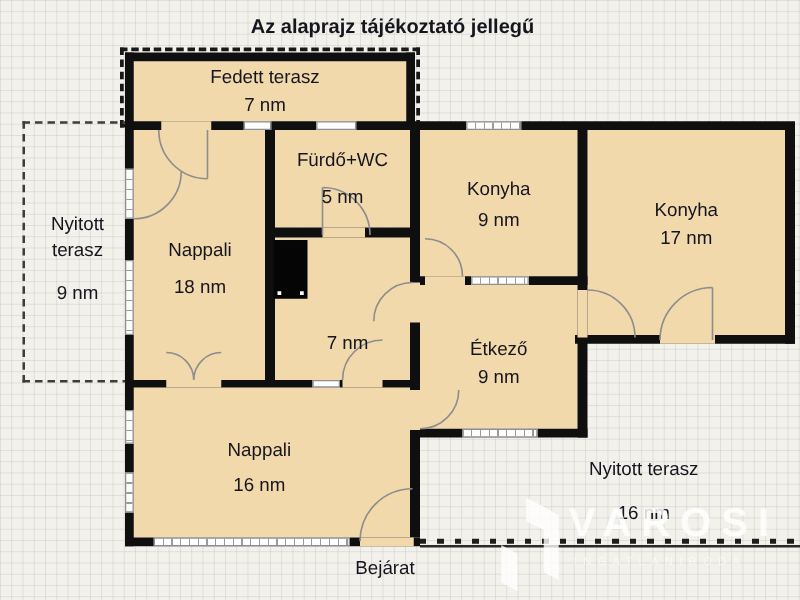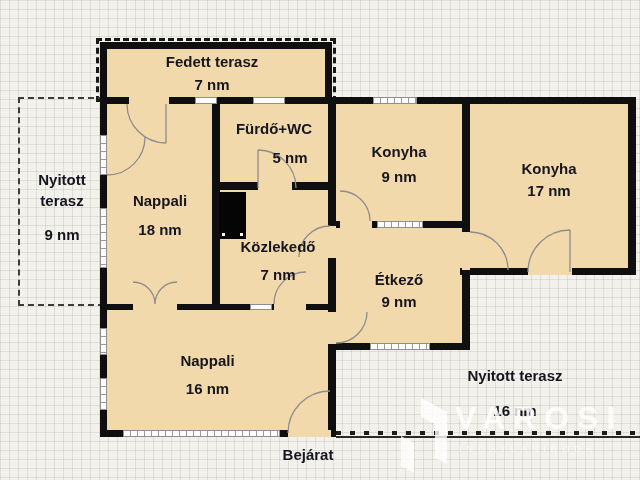--- a/index.html
+++ b/index.html
@@ -17,32 +17,33 @@
   .window{position:absolute;background:#fdfdfd;border:1px solid #8f8f8f;box-sizing:border-box;}
   .window.hatch{background-image:repeating-linear-gradient(90deg,transparent 0 6px,#9a9a9a 6px 7px);}
   .window.vhatch{background-image:repeating-linear-gradient(180deg,transparent 0 7px,#9a9a9a 7px 8px);}
   .doorgap{position:absolute;background:var(--room-fill,#f2d9ac);}
   .furnace{position:absolute;background:#050505;}
   .dot{position:absolute;width:3px;height:3px;background:#fff;}
   .dashed-outline{position:absolute;border:3px dashed #181818;box-sizing:border-box;}
   .open-terrace{position:absolute;border:2px dashed #3c3c3c;border-right:none;box-sizing:border-box;}
   .ticks{position:absolute;background:repeating-linear-gradient(90deg,#1d1d1d 0 5px,transparent 5px 14px);}
   .tline{position:absolute;background:#2a2a2a;}
-  .label{position:absolute;font-weight:700;color:var(--ink,#15151e);font-size:15px;text-align:center;line-height:1.4;}
+  .label{position:absolute;font-weight:400;color:var(--ink,#15151e);font-size:15px;text-align:center;line-height:1.4;}
   .title{position:absolute;font-weight:700;color:var(--ink,#15151e);font-size:16px;text-align:center;}
   svg.arcs{position:absolute;left:0;top:0;}
   .wm{position:absolute;left:393px;top:388px;width:247px;height:92px;}
   .wm-brand{position:absolute;left:62px;top:12px;font-weight:700;font-size:32px;letter-spacing:8px;color:rgba(255,255,255,.82);white-space:nowrap;}
   .wm-tag{position:absolute;left:66px;top:56px;font-size:9px;letter-spacing:5px;color:rgba(255,255,255,.6);white-space:nowrap;}
 </style>
 </head>
 <body>
 
 <div id="plan">
 
+  <div class="title" style="left:0;top:13px;width:628px;">Az alaprajz tájékoztató jellegű</div>
 
   <div class="dashed-outline" style="left:96px;top:38px;width:240px;height:64px;"></div>
   <div class="open-terrace" style="left:18px;top:97px;width:86px;height:209px;"></div>
 
   <div class="room" style="left:107px;top:49px;width:218px;height:48px;"></div>
   <div class="room" style="left:107px;top:104px;width:105px;height:200px;"></div>
   <div class="room" style="left:220px;top:104px;width:108px;height:78px;"></div>
   <div class="room" style="left:220px;top:190px;width:108px;height:114px;"></div>
   <div class="room" style="left:336px;top:104px;width:126px;height:117px;"></div>
   <div class="room" style="left:336px;top:228px;width:126px;height:115px;"></div>
@@ -114,23 +115,22 @@
   <div class="label" style="left:107px;top:51px;width:210px;">Fedett terasz</div>
   <div class="label" style="left:107px;top:74px;width:210px;">7 nm</div>
 
   <div class="label" style="left:24px;top:169px;width:76px;">Nyitott terasz</div>
   <div class="label" style="left:24px;top:224px;width:76px;">9 nm</div>
 
   <div class="label" style="left:107px;top:190px;width:106px;">Nappali</div>
   <div class="label" style="left:107px;top:219px;width:106px;">18 nm</div>
 
   <div class="label" style="left:218px;top:118px;width:112px;">Fürdő+WC</div>
-  <div class="label" style="left:234px;top:147px;width:112px;">5 nm</div>
+  <div class="label" style="left:218px;top:147px;width:112px;">5 nm</div>
 
-  <div class="label" style="left:220px;top:236px;width:116px;">Közlekedő</div>
   <div class="label" style="left:220px;top:264px;width:116px;">7 nm</div>
 
   <div class="label" style="left:336px;top:141px;width:126px;">Konyha</div>
   <div class="label" style="left:336px;top:166px;width:126px;">9 nm</div>
 
   <div class="label" style="left:336px;top:269px;width:126px;">Étkező</div>
   <div class="label" style="left:336px;top:291px;width:126px;">9 nm</div>
 
   <div class="label" style="left:470px;top:158px;width:158px;">Konyha</div>
   <div class="label" style="left:470px;top:180px;width:158px;">17 nm</div>

